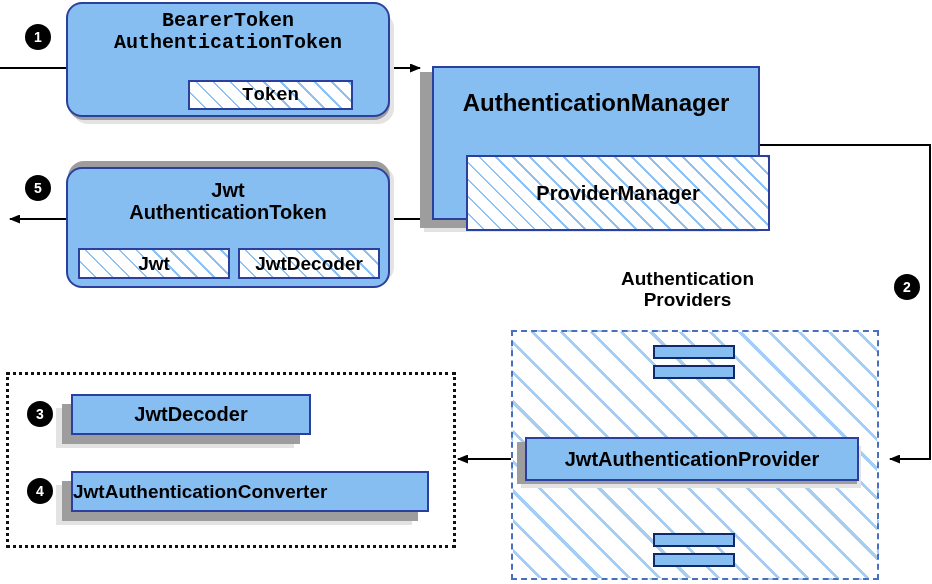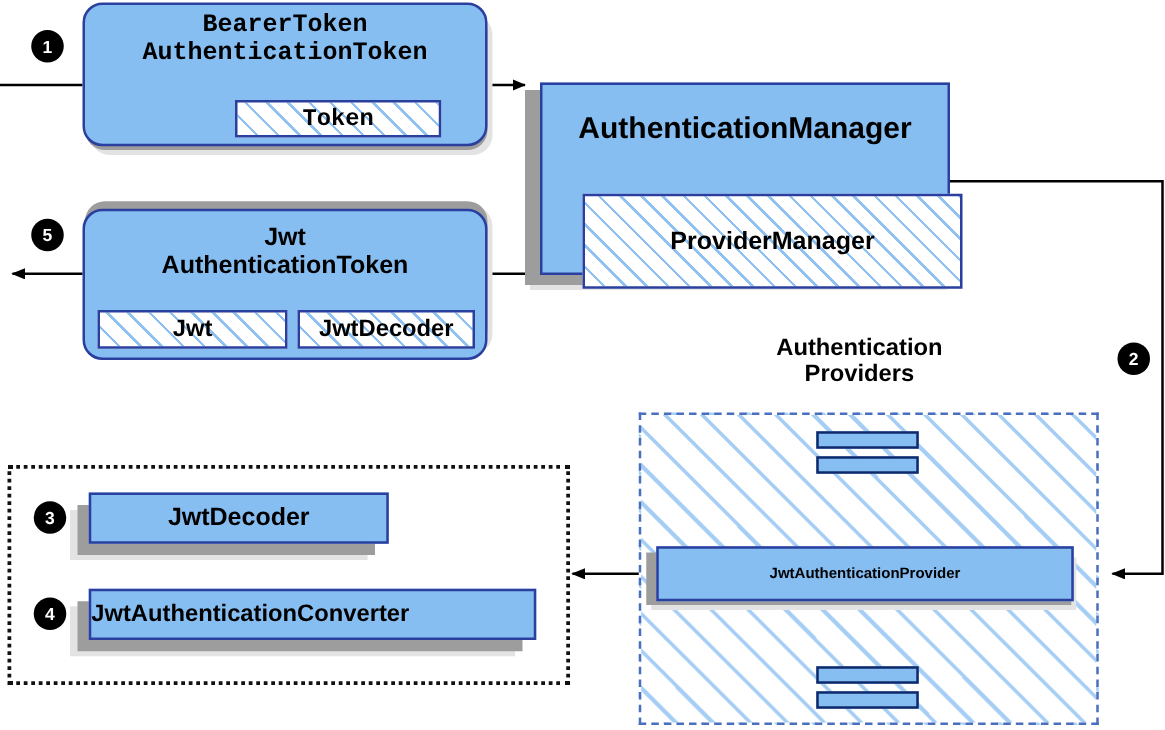--- a/index.html
+++ b/index.html
@@ -111,21 +111,21 @@
   <div class="dashed-group" style="left:511px;top:330px;width:368px;height:250px;"></div>
 
   <div class="barlet" style="left:653px;top:345px;width:82px;height:14px;"></div>
   <div class="barlet" style="left:653px;top:365px;width:82px;height:14px;"></div>
   <div class="barlet" style="left:653px;top:533px;width:82px;height:14px;"></div>
   <div class="barlet" style="left:653px;top:553px;width:82px;height:14px;"></div>
 
   <div class="sh2" style="left:521px;top:446px;width:340px;height:42px;"></div>
   <div class="sh1" style="left:517px;top:442px;width:340px;height:42px;"></div>
   <div class="node blue" style="left:525px;top:437px;width:334px;height:44px;display:flex;align-items:center;justify-content:center;">
-    <span class="title" style="position:static;font-size:12px;">JwtAuthenticationProvider</span>
+    <span class="title" style="position:static;font-size:20px;">JwtAuthenticationProvider</span>
   </div>
 
   <div class="sh2" style="left:424px;top:76px;width:334px;height:156px;"></div>
   <div class="sh1" style="left:420px;top:72px;width:334px;height:156px;"></div>
   <div class="node blue" style="left:432px;top:66px;width:328px;height:154px;">
     <div class="title" style="top:22px;font-size:24px;">AuthenticationManager</div>
     <div class="hatchbox" style="left:32px;top:58px;width:304px;height:76px;font-size:20px;margin-top:29px;">
       <span>ProviderManager</span>
     </div>
   </div>

